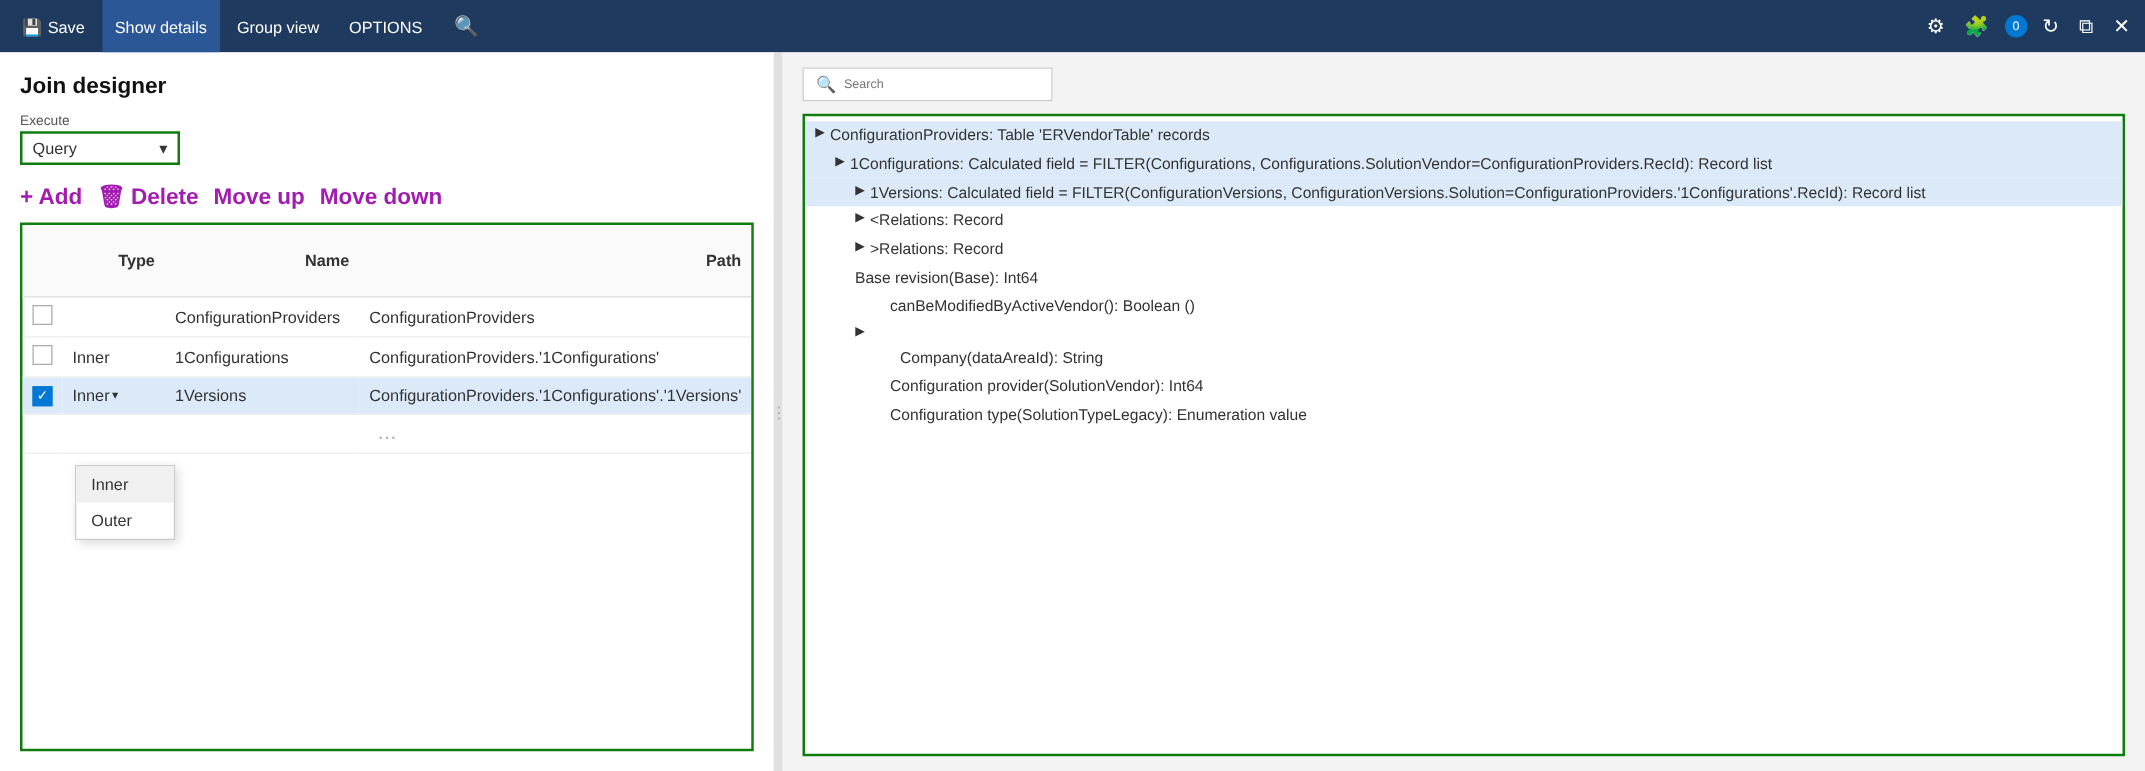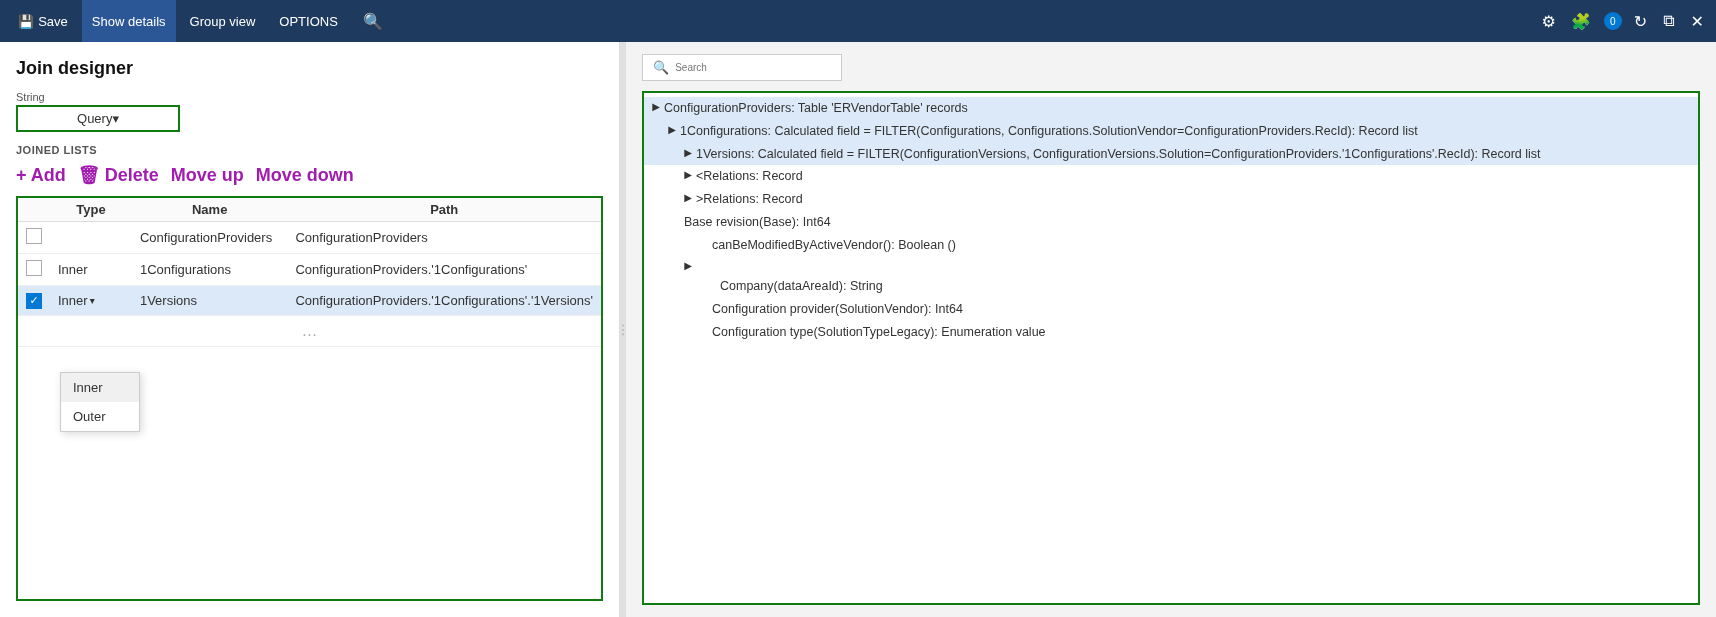--- a/index.html
+++ b/index.html
@@ -45,23 +45,23 @@
     .left-panel {
       width: 620px; min-width: 620px;
       background: white; display: flex; flex-direction: column;
       padding: 16px; border-right: 1px solid #ddd;
     }
     .page-title { font-size: 18px; font-weight: 600; margin-bottom: 12px; color: #111; }
 
     .execute-section { margin-bottom: 12px; }
     .execute-label { font-size: 11px; color: #555; margin-bottom: 2px; }
     .execute-select {
-      display: flex; align-items: center; justify-content: center;
+      display: flex; align-items: center; justify-content: space-between;
       border: 2px solid #107c10; padding: 4px 8px;
-      width: 164px; cursor: pointer; background: white;
+      width: 128px; cursor: pointer; background: white;
       font-size: 13px;
     }
 
     .joined-lists-label {
       font-size: 11px; font-weight: 600; color: #555;
       text-transform: uppercase; margin-bottom: 6px; letter-spacing: 0.5px;
     }
 
     .toolbar {
       display: flex; gap: 12px; align-items: center;
@@ -75,21 +75,21 @@
     }
 
     
     .table-container {
       border: 2px solid #107c10;
       flex: 1; overflow: auto;
     }
     table { width: 100%; border-collapse: collapse; }
     thead th {
       background: #fafafa; border-bottom: 1px solid #ddd;
-      padding: 4px 8px; text-align: center; font-weight: 600;
+      padding: 21px 8px; text-align: right; font-weight: 600;
       font-size: 13px; color: #333;
     }
     thead th.check-col { width: 30px; }
     thead th.type-col { width: 100px; }
     thead th.name-col { width: 160px; }
     thead th.path-col { }
     tbody tr { border-bottom: 1px solid #eee; }
     tbody tr.selected { background: #dce9f8; }
     tbody td { padding: 6px 8px; }
     .check-box {
@@ -190,28 +190,27 @@
     <button class="topbar-icon-btn">✕</button>
   </div>
 </div>
 
 <div class="main-content">
 
   <div class="left-panel">
     <h1 class="page-title">Join designer</h1>
 
     <div class="execute-section">
-      <div class="execute-label">String</div>
+      <div class="execute-label">Execute</div>
       <div class="execute-select">
         <span>Query</span>
         <span>▾</span>
       </div>
     </div>
 
-    <div class="joined-lists-label">JOINED LISTS</div>
 
     <div class="toolbar">
       <button class="toolbar-btn">
         <span>+ Add</span>
       </button>
       <button class="toolbar-btn">
         <span>🗑</span>
         <span>Delete</span>
       </button>
       <button class="toolbar-btn">

